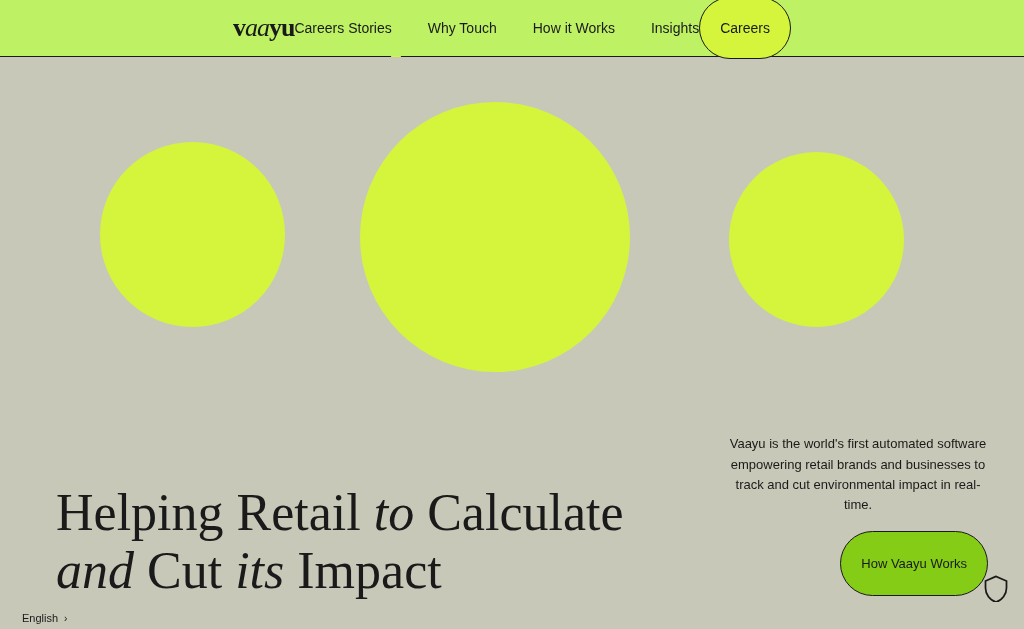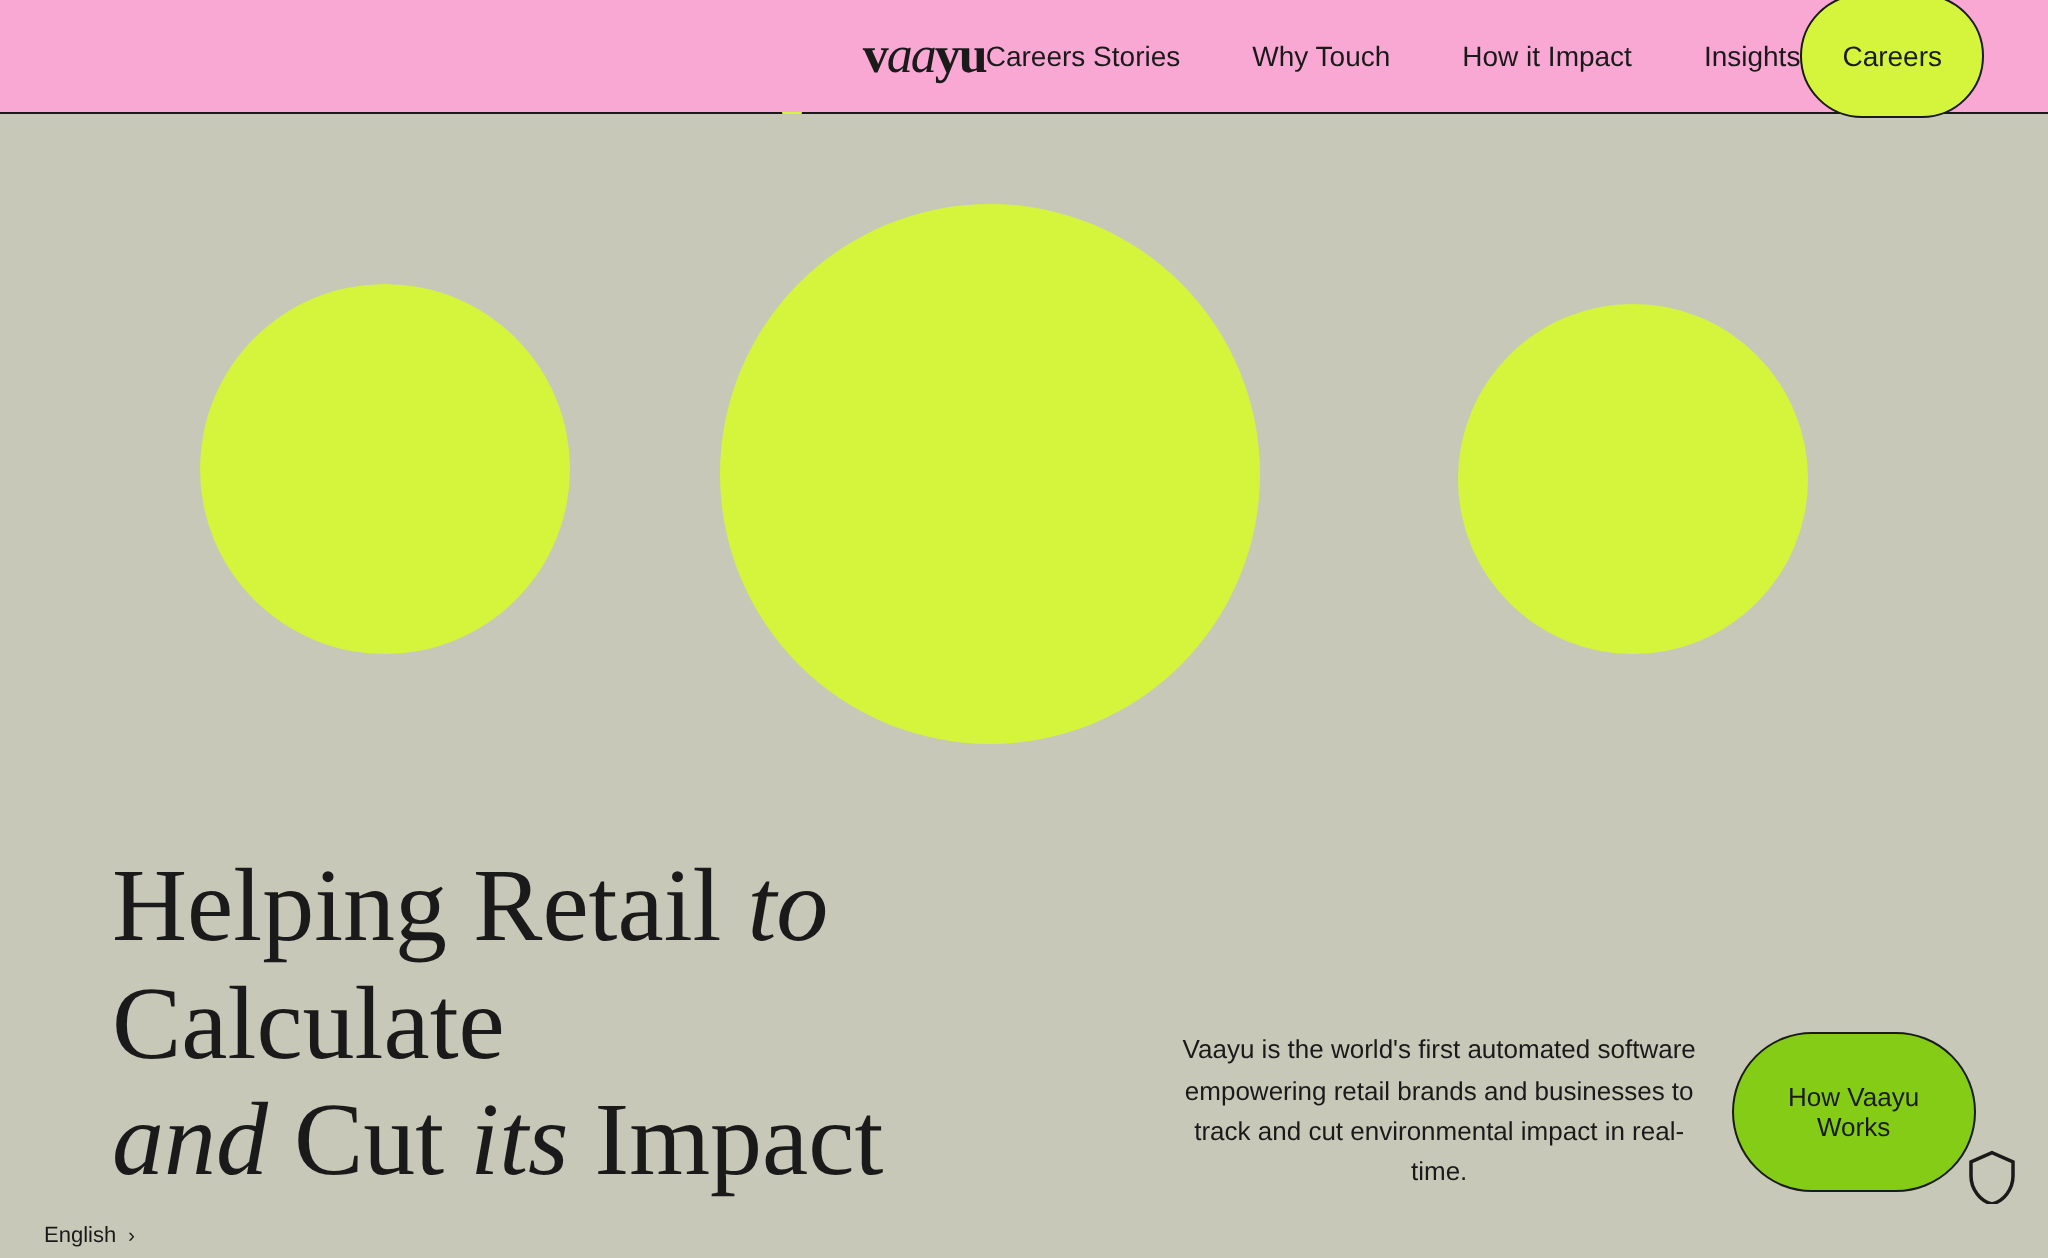--- a/index.html
+++ b/index.html
@@ -14,24 +14,24 @@
       overflow: hidden;
       background-color: #c8c8b8;
       font-family: Georgia, 'Times New Roman', serif;
     }
 
     
     header {
       position: relative;
       display: flex;
       align-items: center;
-      justify-content: flex-end;
+      justify-content: center;
       padding: 0 32px;
       height: 56px;
-      background-color: #f9a8d4;
+      background-color: #bef264;
       z-index: 10;
     }
 
     .logo {
       font-size: 26px;
       font-weight: 700;
       color: #1a1a1a;
       letter-spacing: -1px;
       font-family: Georgia, serif;
     }
@@ -161,21 +161,21 @@
       max-width: 580px;
       margin-left: 20px;
     }
 
     .hero-headline em {
       font-style: italic;
     }
 
     .hero-right {
       display: flex;
-      flex-direction: row;
+      flex-direction: column;
       align-items: flex-end;
       gap: 16px;
       padding-bottom: 4px;
     }
 
     .hero-description {
       font-size: 13px;
       line-height: 1.55;
       color: #1a1a1a;
       text-align: center;
@@ -234,21 +234,21 @@
 <body>
 
 <header>
   <div class="logo">
     v<span class="aa">aa</span>yu
   </div>
 
   <nav>
     <a href="#">Careers Stories</a>
     <a href="#">Why Touch</a>
-    <a href="#">How it Impact</a>
+    <a href="#">How it Works</a>
     <a href="#">Insights</a>
   </nav>
 
   <div class="header-buttons">
     <button class="btn-careers">Careers</button>
   </div>
 </header>
 
 <div class="header-divider">
   <div class="header-divider-dot"></div>

